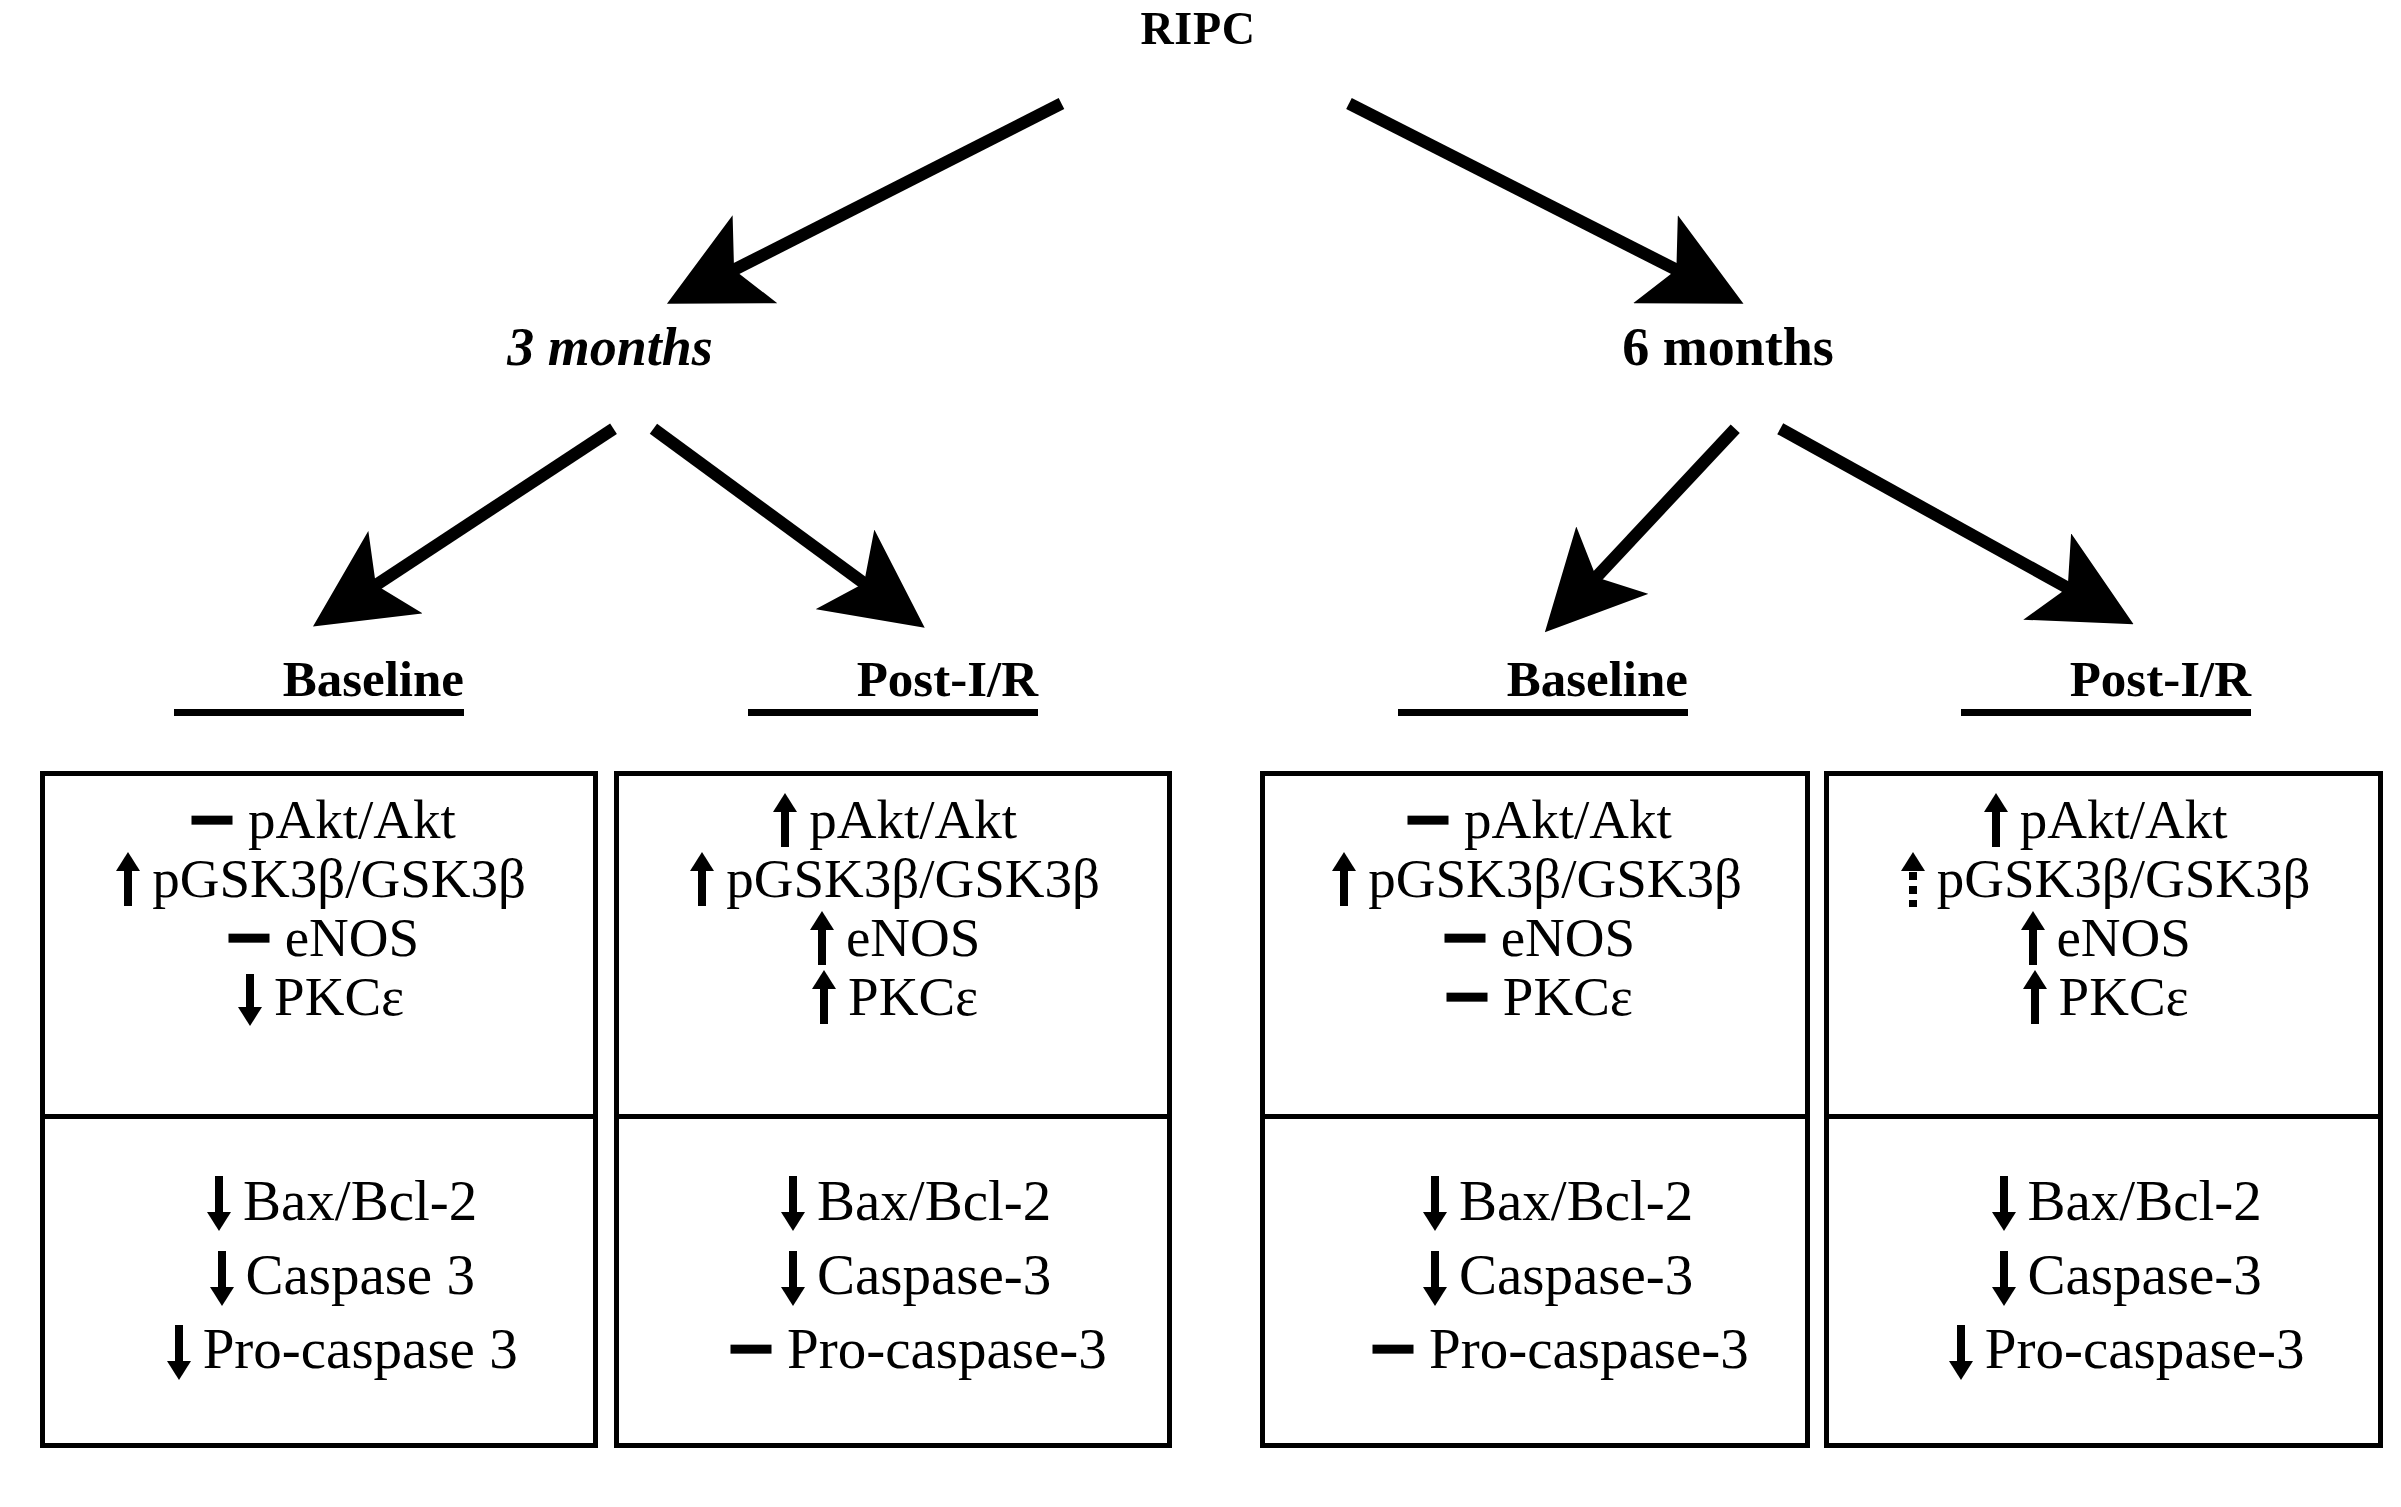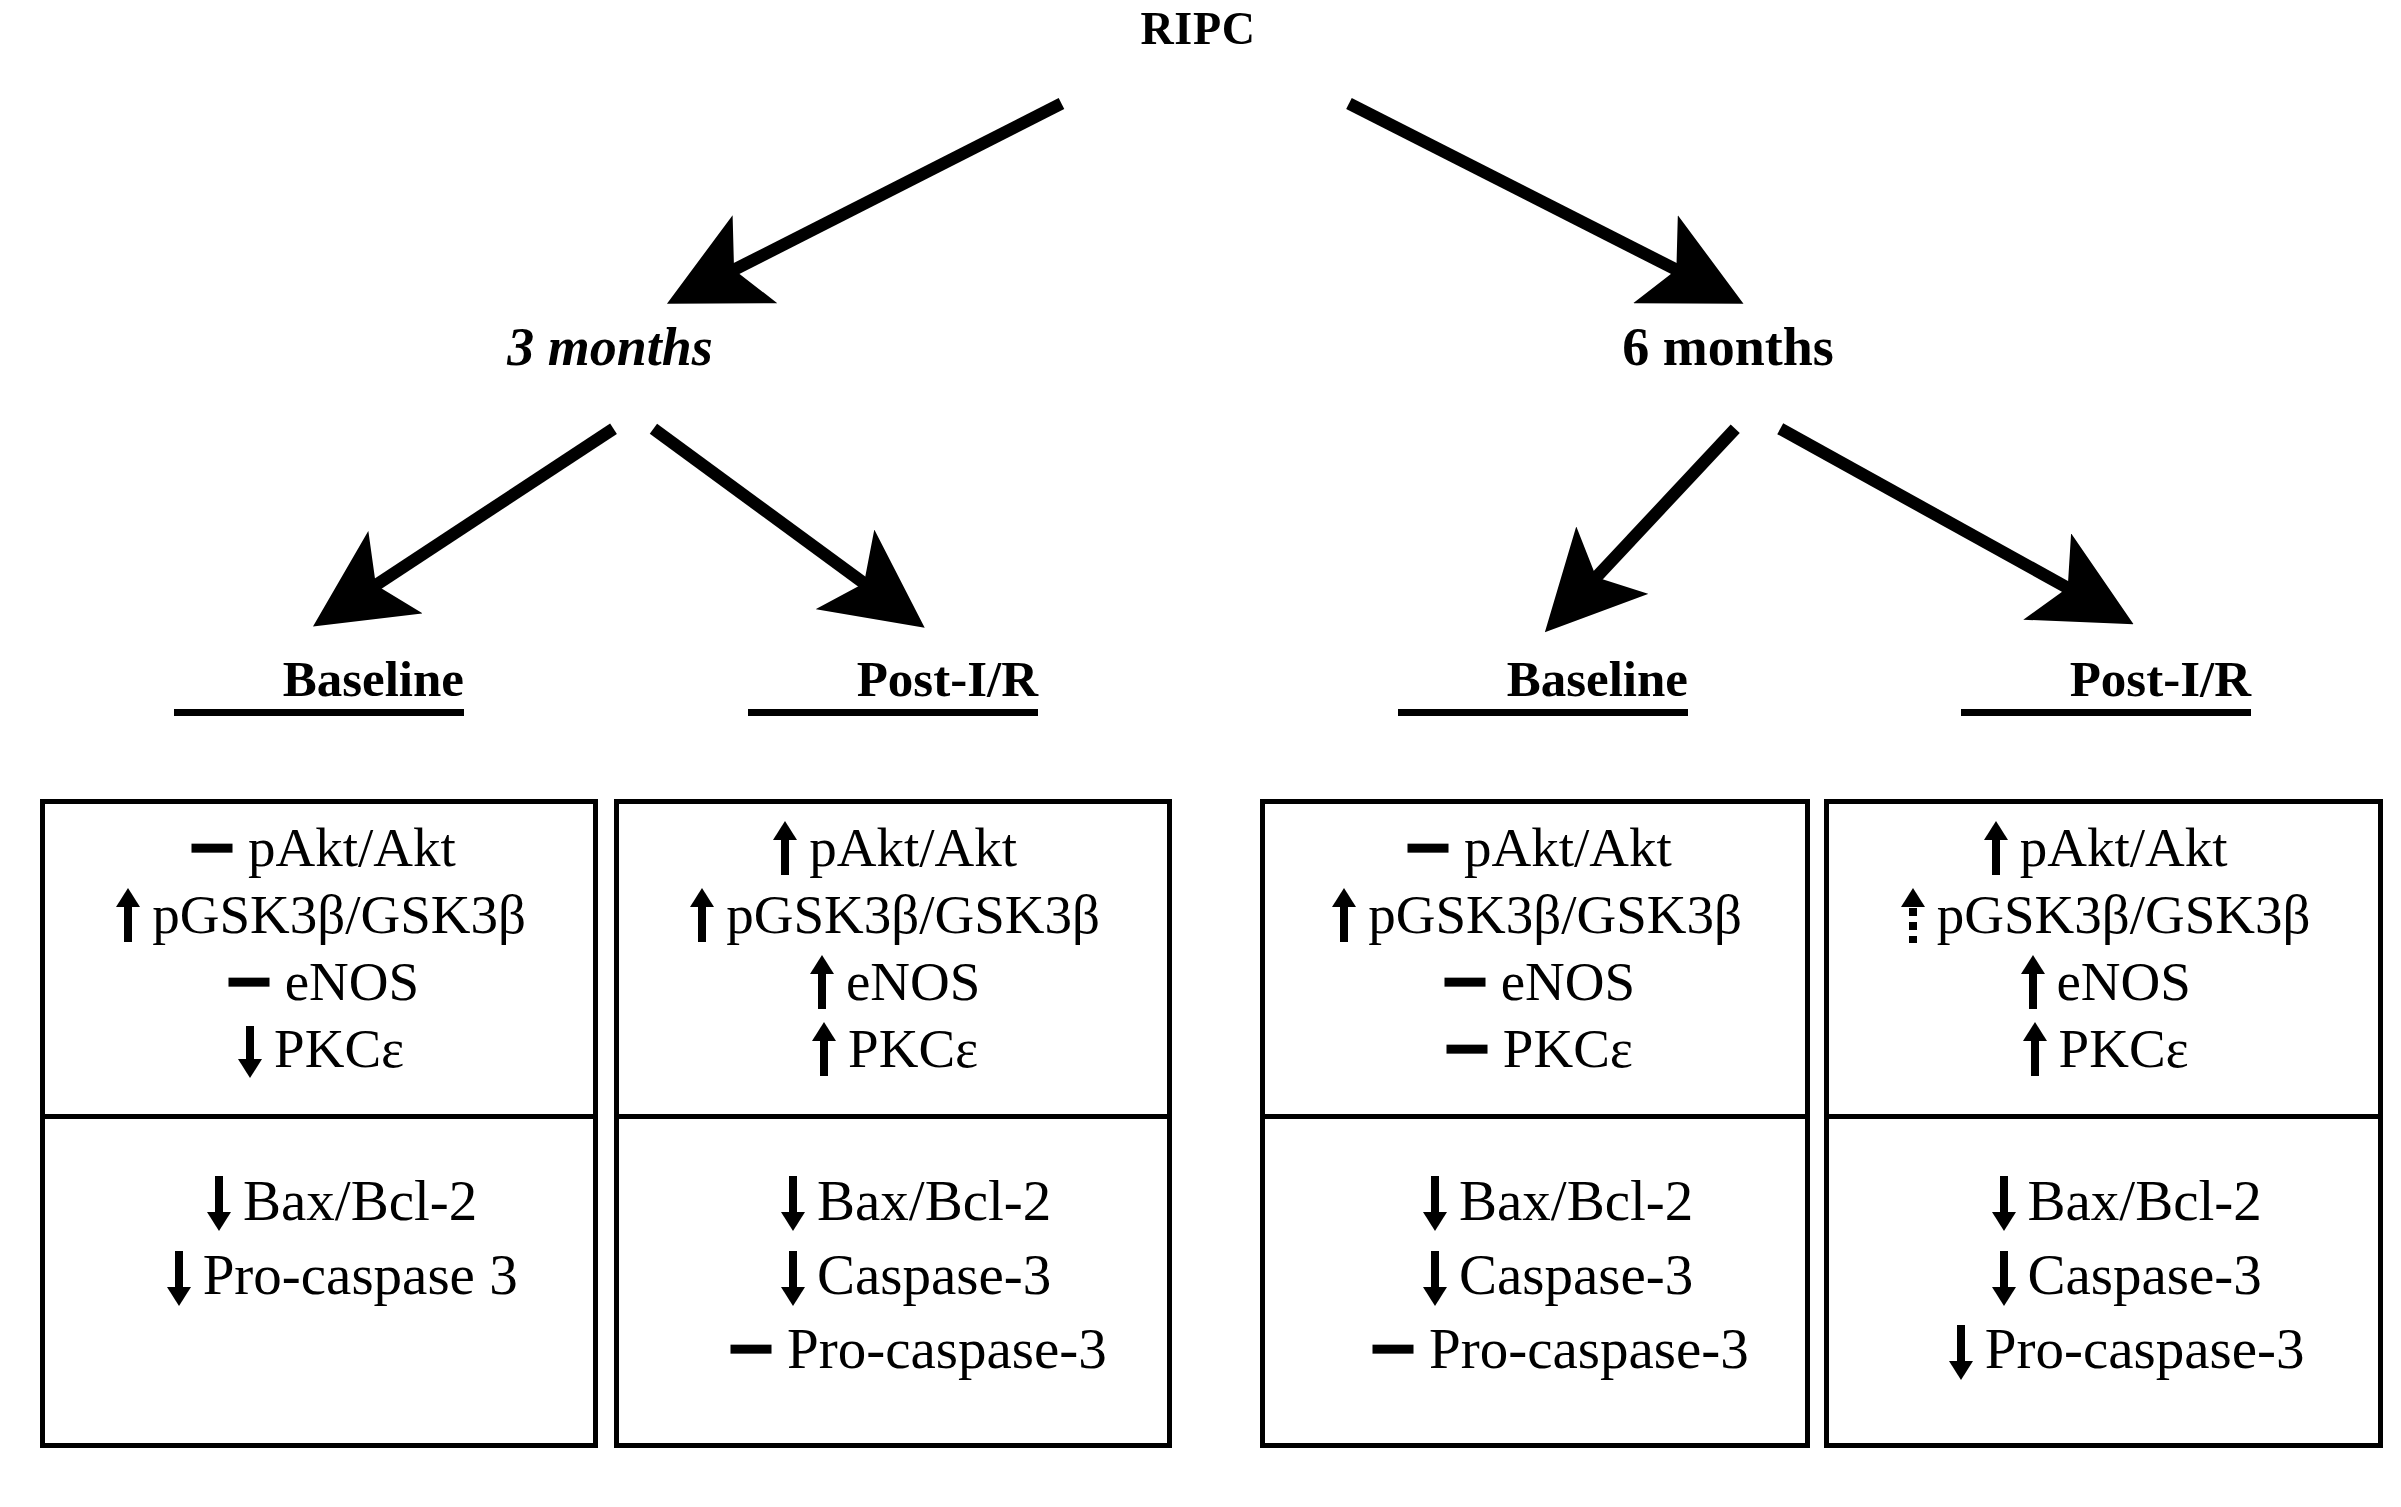--- a/index.html
+++ b/index.html
@@ -47,21 +47,21 @@
     position:absolute;
     box-sizing:border-box;
     border:5.1px solid #000;
     background:#fff;
     display:flex;
     flex-direction:column;
     justify-content:flex-start;
     align-items:center;
     overflow:hidden;
   }
-  .panel.top{top:799px;height:372px;padding-top:14.5px;gap:8px;}
+  .panel.top{top:771px;height:372px;padding-top:14.5px;}
   .panel.bottom{top:1114px;height:334px;padding-top:45px;padding-left:42px;}
 
   .c0{left:40px;  width:558px;}
   .c1{left:614px; width:558px;}
   .c2{left:1260px;width:550px;}
   .c3{left:1824px;width:559px;}
 
   .row{
     display:flex;
     flex-direction:row;
@@ -263,20 +263,24 @@
       </div>
     </div>
 
   <div class="panel bottom c0">
       <div class="row">
         <span class="marker down"></span>
         <span class="label">Bax/Bcl-2</span>
       </div>
       <div class="row">
         <span class="marker down"></span>
+        <span class="label">Caspase 3</span>
+      </div>
+      <div class="row">
+        <span class="marker down"></span>
         <span class="label">Pro-caspase 3</span>
       </div>
     </div>
   <div class="panel bottom c1">
       <div class="row">
         <span class="marker down"></span>
         <span class="label">Bax/Bcl-2</span>
       </div>
       <div class="row">
         <span class="marker down"></span>

